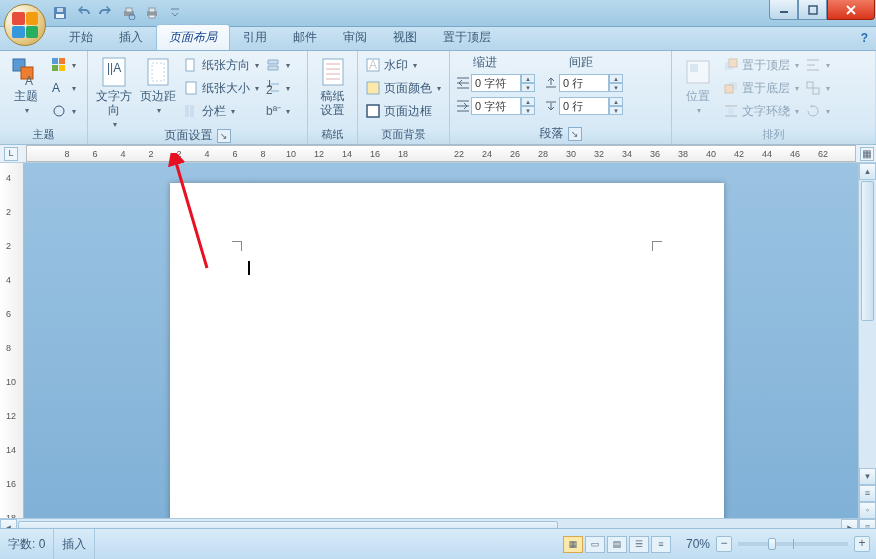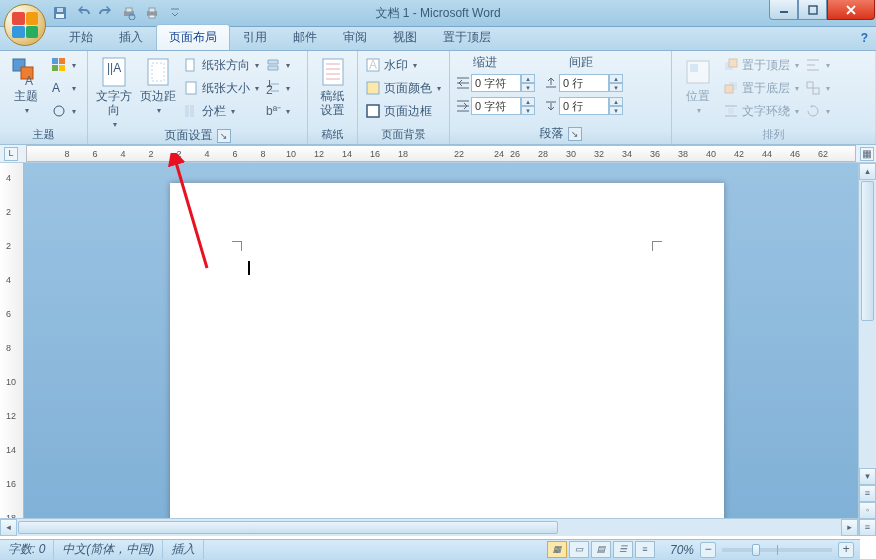--- a/index.html
+++ b/index.html
@@ -13,21 +13,21 @@
 .qat { margin-left:52px; display:flex; gap:7px; align-items:center; }
 .qat-btn { width:16px; height:16px; display:flex; align-items:center; justify-content:center; cursor:pointer; opacity:.75; }
 .title { position:absolute; left:0; right:0; text-align:center; color:#3b5a78; pointer-events:none; }
 .win-controls { position:absolute; right:1px; top:0; display:flex; }
 .win-btn { width:29px; height:20px; display:flex; align-items:center; justify-content:center; cursor:pointer; border:1px solid #6a94b8; border-top:none; background:linear-gradient(#e8f2fa,#bdd8ea); }
 .win-btn.close { width:48px; background:linear-gradient(#f07860,#d9341a); border-color:#a02010; color:#fff; border-radius:0 0 4px 0; }
 .win-btn.min { border-radius:0 0 0 4px; }
 
 .tabs { height:24px; background:linear-gradient(#cbe3f4,#b6d6eb); display:flex; align-items:flex-end; padding-left:56px; border-bottom:1px solid #8bb4d4; position:relative; }
 .tab { padding:4px 12px; color:#3b5a78; cursor:pointer; border:1px solid transparent; border-bottom:none; }
-.tab.active { background:linear-gradient(#f8fcff,#eaf3fa); border-color:#9ac0dc; border-radius:3px 3px 0 0; color:#15428b; }
+.tab.active { background:linear-gradient(#f8fcff,#eaf3fa); border-color:#9ac0dc; border-radius:3px 3px 0 0; color:#15428b;font-style:italic; }
 .help-btn { position:absolute; right:8px; top:4px; color:#2a6fb5; cursor:pointer; font-weight:bold; }
 
 .ribbon { height:94px; background:linear-gradient(#eaf3fa,#d7e9f6 85%,#c5deee); display:flex; border-bottom:1px solid #9ac0dc; }
 .group { border-right:1px solid #b0cfe5; display:flex; flex-direction:column; padding:3px 5px 1px; }
 .group-body { flex:1; display:flex; align-items:flex-start; gap:2px; }
 .group-label { font-size:11px; color:#3b5a78; text-align:center; padding:1px 0; display:flex; align-items:center; justify-content:center; gap:4px; }
 .dlaunch { width:14px; height:14px; border:1px solid #8aafcb; background:#e6f0f8; font-size:9px; display:flex; align-items:center; justify-content:center; cursor:pointer; color:#567; }
 .big-btn { display:flex; flex-direction:column; align-items:center; justify-content:flex-start; width:42px; height:72px; padding:2px; cursor:pointer; text-align:center; line-height:1.15; gap:2px; color:#3b5a78; }
 .big-btn .ico { width:32px; height:32px; display:flex; align-items:center; justify-content:center; }
 .small-row { display:flex; align-items:center; height:22px; gap:3px; cursor:pointer; color:#3b5a78; white-space:nowrap; padding:0 2px; }
@@ -54,21 +54,21 @@
 .red-arrow { position:absolute; left:147px; top:153px; pointer-events:none; z-index:50; }
 
 .scroll-v { position:absolute; right:0; top:163px; bottom:23px; width:18px; background:#d8e9f5; border-left:1px solid #accbe0; }
 .sv-btn { height:17px; background:linear-gradient(#f3f9fd,#d3e7f4); border:1px solid #a6c6dd; margin:0; text-align:center; font-size:9px; color:#567; cursor:pointer; line-height:15px; }
 .sv-thumb { position:absolute; left:2px; right:2px; top:18px; height:140px; background:linear-gradient(90deg,#eaf4fb,#c9e0f0); border:1px solid #9fc1da; border-radius:2px; }
 .scroll-h { position:absolute; left:0; right:18px; bottom:23px; height:18px; background:#d8e9f5; border-top:1px solid #accbe0; display:flex; }
 .sh-btn { width:17px; background:linear-gradient(#f3f9fd,#d3e7f4); border:1px solid #a6c6dd; text-align:center; font-size:9px; color:#567; cursor:pointer; line-height:15px; }
 .sh-track { flex:1; position:relative; }
 .sh-thumb { position:absolute; top:2px; bottom:2px; left:1px; width:540px; background:linear-gradient(#eaf4fb,#c9e0f0); border:1px solid #9fc1da; border-radius:2px; }
 
-.statusbar { position:absolute; left:0; right:16px; bottom:0; height:20px; background:linear-gradient(#d8ebf9,#bfdcf0); border-top:1px solid #9ac0dc; display:flex; align-items:center; color:#3b5a78;font-style:italic; }
+.statusbar { position:absolute; left:0; right:0; bottom:0; height:31px; background:linear-gradient(#d8ebf9,#bfdcf0); border-top:1px solid #9ac0dc; display:flex; align-items:center; color:#3b5a78; }
 .status-cell { padding:0 8px; border-right:1px solid #a9c9e0; height:100%; display:flex; align-items:center; }
 .view-btn { width:20px; height:17px; border:1px solid #9cbed6; background:#e6f2fa; margin:0 1px; cursor:pointer; font-size:9px; text-align:center; line-height:15px; color:#567; }
 .view-btn.active { background:#fce9a9; border-color:#d6a94c; }
 .zoom-slider { width:110px; height:4px; background:#b7d2e6; position:relative; margin:0 6px; }
 .zoom-slider .mid { position:absolute; left:50%; top:-3px; width:1px; height:10px; background:#89aecb; }
 .zoom-thumb { position:absolute; left:27%; top:-4px; width:8px; height:12px; background:linear-gradient(#f5fbff,#cfe6f4); border:1px solid #8cb4d0; border-radius:2px; cursor:pointer; }
 .zoom-btn { width:16px; height:16px; border:1px solid #9cbed6; background:#e6f2fa; text-align:center; line-height:13px; cursor:pointer; color:#567; border-radius:2px; }
 svg { display:block; }
 </style>
 </head>
@@ -114,21 +114,20 @@
           <rect x="4" y="2" width="6" height="4" fill="#eee" stroke="#888"></rect>
           <rect x="4" y="9" width="6" height="3" fill="#fff" stroke="#888"></rect>
         </svg>
       </div>
     <div class="qat-btn">
         <svg width="10" height="10">
           <path d="M1 1h8M2 5l3 3 3-3" stroke="#567" fill="none"></path>
         </svg>
       </div>
   </div>
-  <div class="title">文档 1 - Microsoft Word</div>
   <div class="win-controls">
     <div class="win-btn min">
         <svg width="10" height="10">
           <rect x="1" y="6" width="8" height="2" fill="#3b5a78"></rect>
         </svg>
       </div>
     <div class="win-btn">
         <svg width="10" height="10">
           <rect x="1" y="1" width="8" height="8" fill="none" stroke="#3b5a78" stroke-width="1.5"></rect>
         </svg>
@@ -459,21 +458,21 @@
       <span class="tick" style="left: 180px;">4</span>
       <span class="tick" style="left: 208px;">6</span>
       <span class="tick" style="left: 236px;">8</span>
       <span class="tick" style="left: 264px;">10</span>
       <span class="tick" style="left: 292px;">12</span>
       <span class="tick" style="left: 320px;">14</span>
       <span class="tick" style="left: 348px;">16</span>
       <span class="tick" style="left: 376px;">18</span>
       <span class="tick" style="left: 404px; margin-top: 36px;">20</span>
       <span class="tick" style="left: 432px; text-align: center;">22</span>
-      <span class="tick" style="left: 472px; text-align: center;">24</span>
+      <span class="tick" style="left: 460px; text-align: center;">24</span>
       <span class="tick" style="left: 488px;">26</span>
       <span class="tick" style="left: 516px;">28</span>
       <span class="tick" style="left: 544px;">30</span>
       <span class="tick" style="left: 572px;">32</span>
       <span class="tick" style="left: 600px;">34</span>
       <span class="tick" style="left: 628px;">36</span>
       <span class="tick" style="left: 656px;">38</span>
       <span class="tick" style="left: 684px;">40</span>
       <span class="tick" style="left: 712px;">42</span>
       <span class="tick" style="left: 740px;">44</span>
@@ -526,21 +525,20 @@
 <div class="scroll-h">
   <div class="sh-btn">◂</div>
   <div class="sh-track">
       <div class="sh-thumb"></div>
     </div>
   <div class="sh-btn">▸</div>
 </div>
 
 <div class="statusbar">
   <div class="status-cell">字数: 0</div>
-  <div class="status-cell">中文(简体，中国)</div>
   <div class="status-cell">插入</div>
   <div style="flex:1"></div>
   <div class="view-btn active">▦</div>
   <div class="view-btn">▭</div>
   <div class="view-btn">▤</div>
   <div class="view-btn">☰</div>
   <div class="view-btn">≡</div>
   <div style="width:8px"></div>
   <span style="margin:0 6px">70%</span>
   <div class="zoom-btn">−</div>

